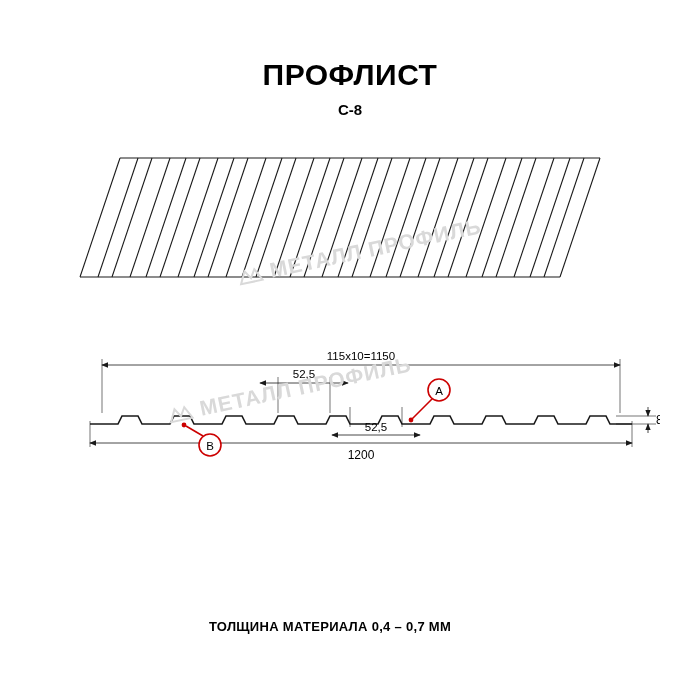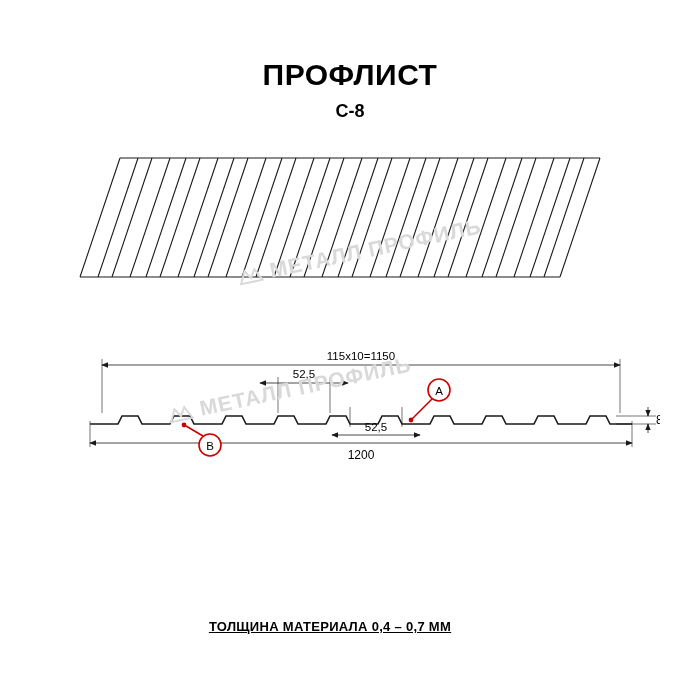--- a/index.html
+++ b/index.html
@@ -29,33 +29,32 @@
     font-size: 30px;
     font-weight: bold;
     letter-spacing: 0.5px;
   }
   .subtitle {
     position: absolute;
     top: 101px;
     left: 0;
     width: 700px;
     text-align: center;
-    font-size: 18px;
+    font-size: 15px;
     font-weight: bold;
   }
   .footnote {
     position: absolute;
     top: 619px;
     left: 0;
     width: 660px;
     text-align: center;
     font-size: 13px;
     font-weight: bold;
     letter-spacing: 0.3px;
-    text-decoration: underline;
   }
   .iso-wrap {
     position: absolute;
     top: 140px;
     left: 60px;
     width: 580px;
     height: 160px;
   }
   .section-wrap {
     position: absolute;

